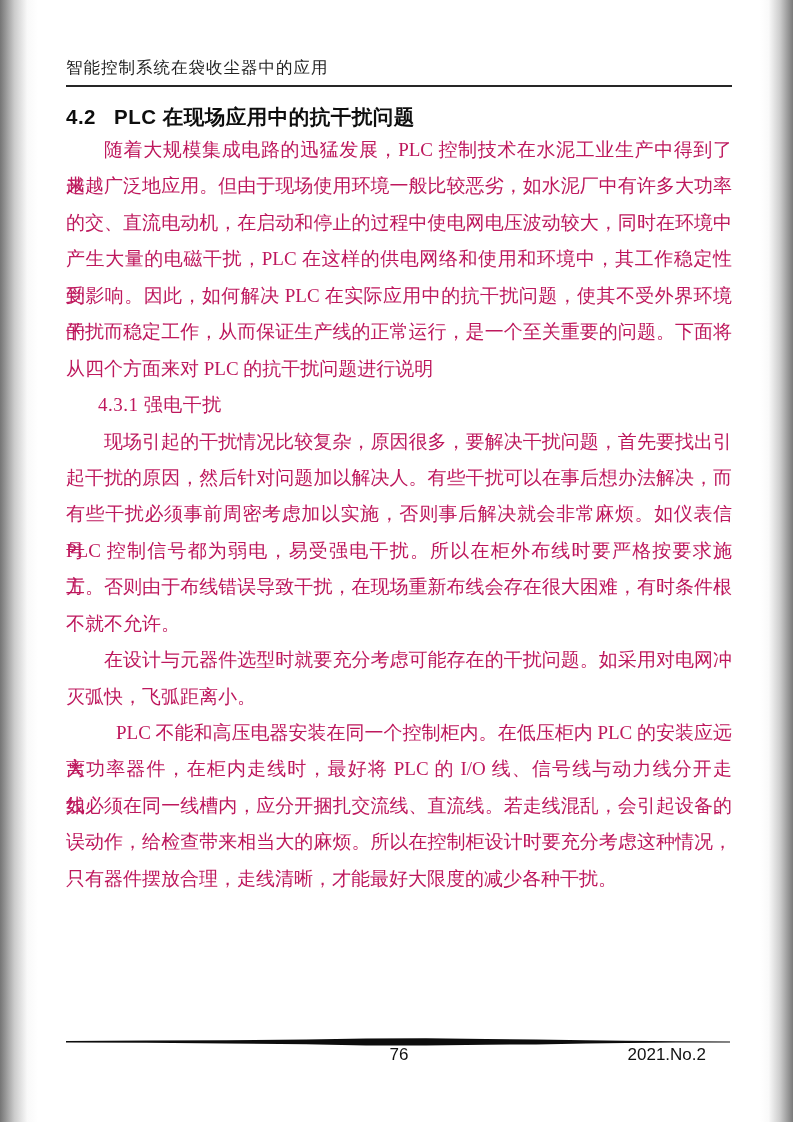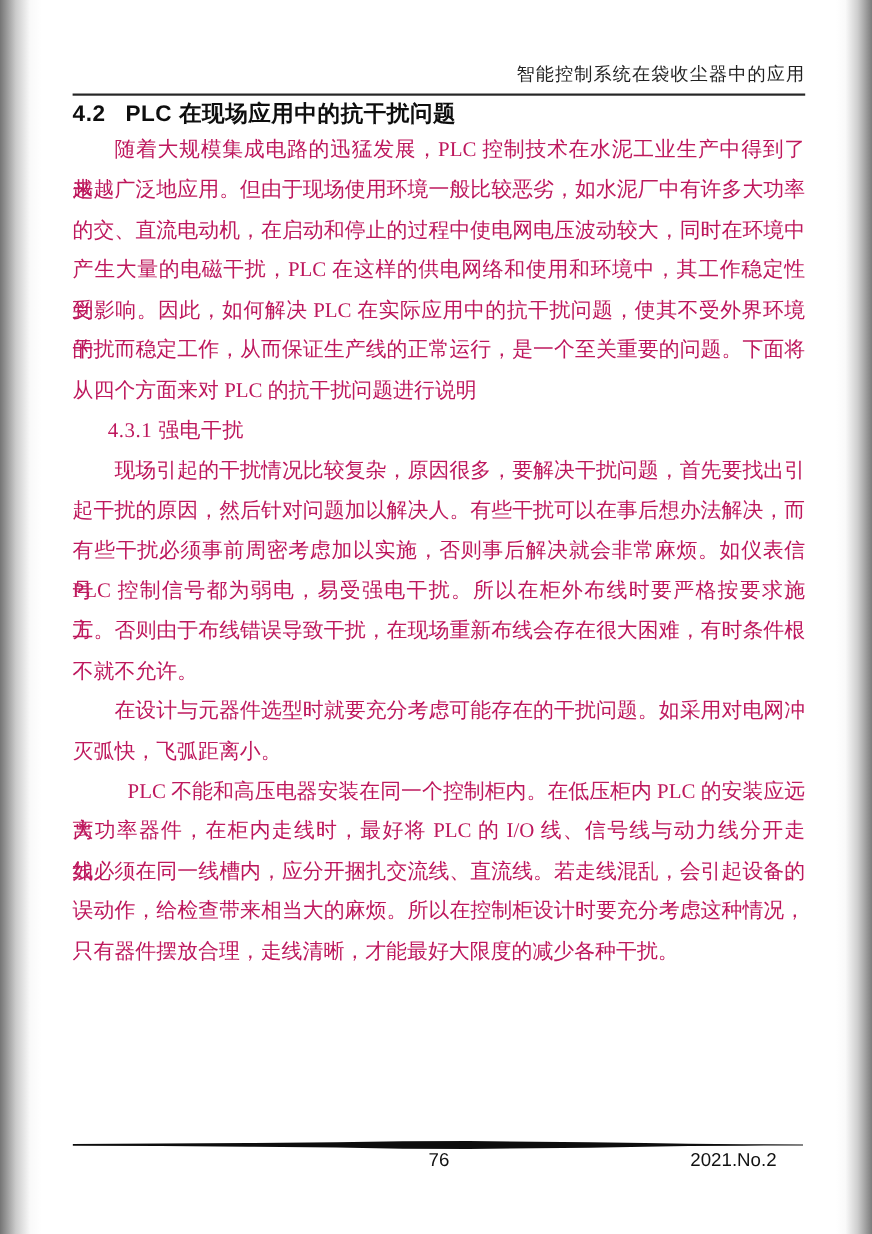--- a/index.html
+++ b/index.html
@@ -12,28 +12,28 @@
   
   .edge { position:absolute; top:0; bottom:0; pointer-events:none; }
   .edge.left  { left:0; width:38px;
     background:linear-gradient(to right, rgba(82,82,82,.80), rgba(140,140,140,.45) 38%, rgba(215,215,215,.15) 72%, rgba(255,255,255,0)); }
   .edge.right { right:0; width:33px;
     background:linear-gradient(to left, rgba(88,88,88,.80), rgba(145,145,145,.45) 40%, rgba(218,218,218,.15) 74%, rgba(255,255,255,0)); }
 
   .content { position:absolute; left:66px; top:0; width:666px; }
 
   .header-title {
-    margin-top:57px; text-align:right;
+    margin-top:57px; text-align:left;
     font-size:16.5px; line-height:21px; color:#222;
     letter-spacing:1px;
   }
   .header-rule { margin-top:7px; height:0; border-bottom:2px solid #262626; }
 
   .section-heading {
-    margin-top:3px; height:27px; line-height:27px;
+    margin-top:16px; height:27px; line-height:27px;
     font-family:"Liberation Sans","DejaVu Sans",sans-serif;
     font-weight:bold; font-size:20.5px; color:#0e0e0e;
     letter-spacing:0.5px; white-space:nowrap;
   }
   .section-heading .h-num { margin-right:18px; }
 
   .body-block { margin-top:2px; }
   .ln {
     height:36.45px; line-height:36.45px;
     font-size:19px; color:#be185d;

